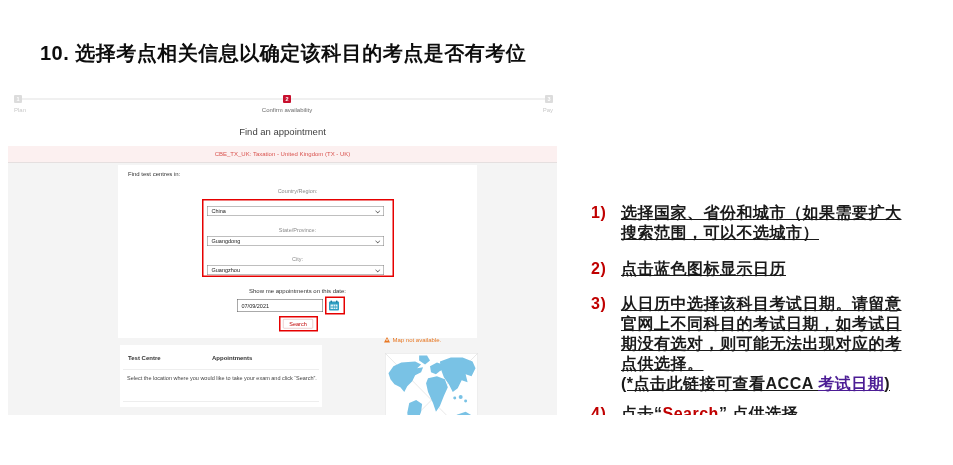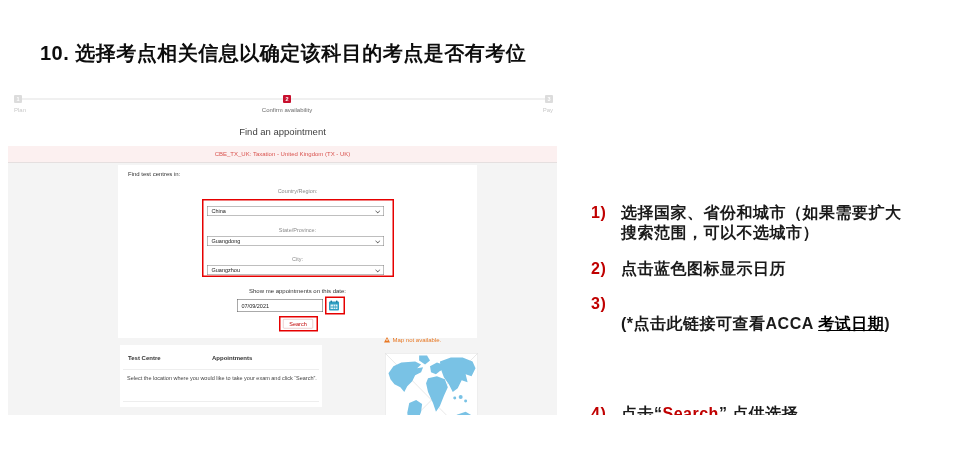--- a/index.html
+++ b/index.html
@@ -66,24 +66,24 @@
   .map-box{position:absolute;left:754px;top:526px;width:186px;height:188px;background:#fff;
            border:1px solid #ddd;box-sizing:border-box;}
   .map-box svg{display:block;width:100%;height:100%;}
 
   
   .instructions{position:absolute;left:591px;top:203px;width:352px;font-size:16px;
                 font-weight:600;color:#1a1a1a;letter-spacing:.5px;line-height:20px;}
   .ins-item{position:absolute;left:0;display:flex;}
   .i1{top:0}.i2{top:56px}.i3{top:91px}.i4{top:201px}
   .num{width:30px;flex:0 0 30px;color:#c00000;}
-  .ins-text{width:320px;}
+  .ins-text{width:320px;text-decoration:underline;}
   .pre{white-space:pre-line;}
   .red{color:#c00000;}
-  .red-link{color:#000000;text-decoration:underline;cursor:pointer;}
+  .red-link{color:#4c1d95;text-decoration:underline;cursor:pointer;}
 
   .tri{width:0;height:0;border-left:6px solid transparent;border-right:6px solid transparent;
        border-bottom:11px solid #e87722;position:relative;}
   .tri:after{content:"";position:absolute;left:-1px;top:4px;width:2px;height:4px;background:#fff;}
 </style>
 </head>
 <body>
 
 <div class="page">
 
@@ -191,21 +191,24 @@
     </div>
 
     <div class="ins-item i2">
       <span class="num">2)</span>
       <div class="ins-text pre">点击蓝色图标显示日历</div>
     </div>
 
     <div class="ins-item i3">
       <span class="num">3)</span>
       <div class="ins-text">
-        <br>
+        <span class="pre">从日历中选择该科目考试日期。请留意
+官网上不同科目的考试日期，如考试日
+期没有选对，则可能无法出现对应的考
+点供选择。</span><br>
         <span>(*点击此链接可查看ACCA </span><a class="red-link">考试日期</a><span>)</span>
       </div>
     </div>
 
     <div class="ins-item i4">
       <span class="num">4)</span>
       <div class="ins-text">
         <span>点击“</span><span class="red">Search</span><span>” 点供选择</span>
       </div>
     </div>

